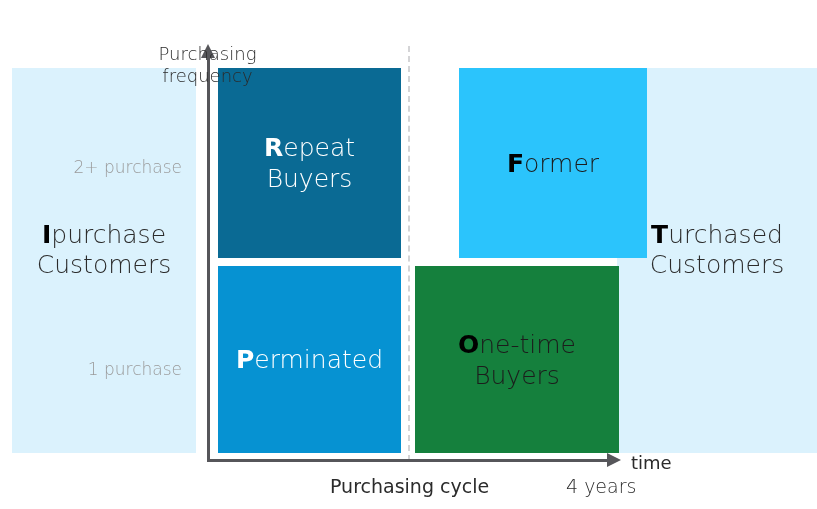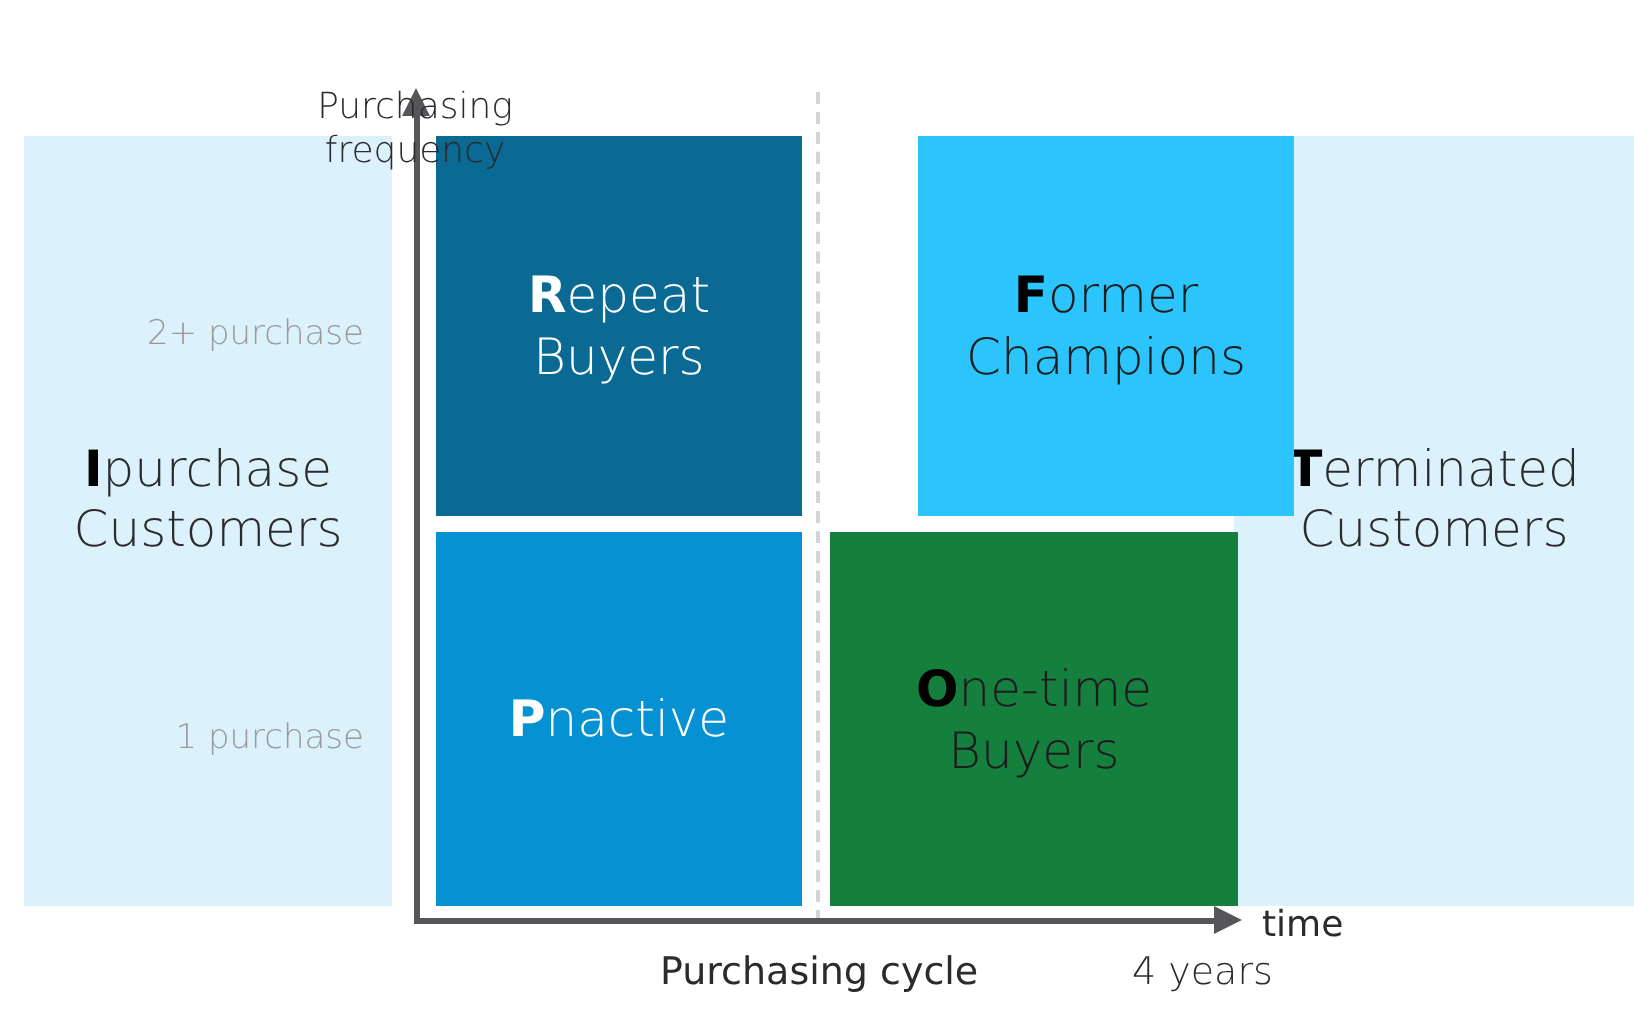--- a/index.html
+++ b/index.html
@@ -166,36 +166,36 @@
 </head>
 <body>
 
 <div id="stage">
 
   <div id="band-left" class="band">
     <div class="band-label"><span class="init">I</span><span>purchase</span><br><span>Customers</span></div>
   </div>
 
   <div id="band-right" class="band">
-    <div class="band-label"><span class="init">T</span><span>erminated</span><br><span>Customers</span></div>
+    <div class="band-label"><span class="init">T</span><span>urchased</span><br><span>Customers</span></div>
   </div>
 
   <div id="tick-top" class="tick-label">2+ purchase</div>
   <div id="tick-bottom" class="tick-label">1 purchase</div>
 
   <div id="quad-repeat" class="quad">
     <div><span class="init">R</span><span>epeat</span><br><span>Buyers</span></div>
   </div>
 
   <div id="quad-former" class="quad">
-    <div><span class="init">F</span><span>ormer</span><br><span>Champions</span></div>
+    <div><span class="init">F</span><span>ormer</span><br></div>
   </div>
 
   <div id="quad-purchased" class="quad">
-    <div><span class="init">P</span><span>nactive</span></div>
+    <div><span class="init">P</span><span>erminated</span></div>
   </div>
 
   <div id="quad-onetime" class="quad">
     <div><span class="init">O</span><span>ne-time</span><br><span>Buyers</span></div>
   </div>
 
   <div id="divider"></div>
 
   <div id="axis-y"></div>
   <div id="axis-y-head"></div>

